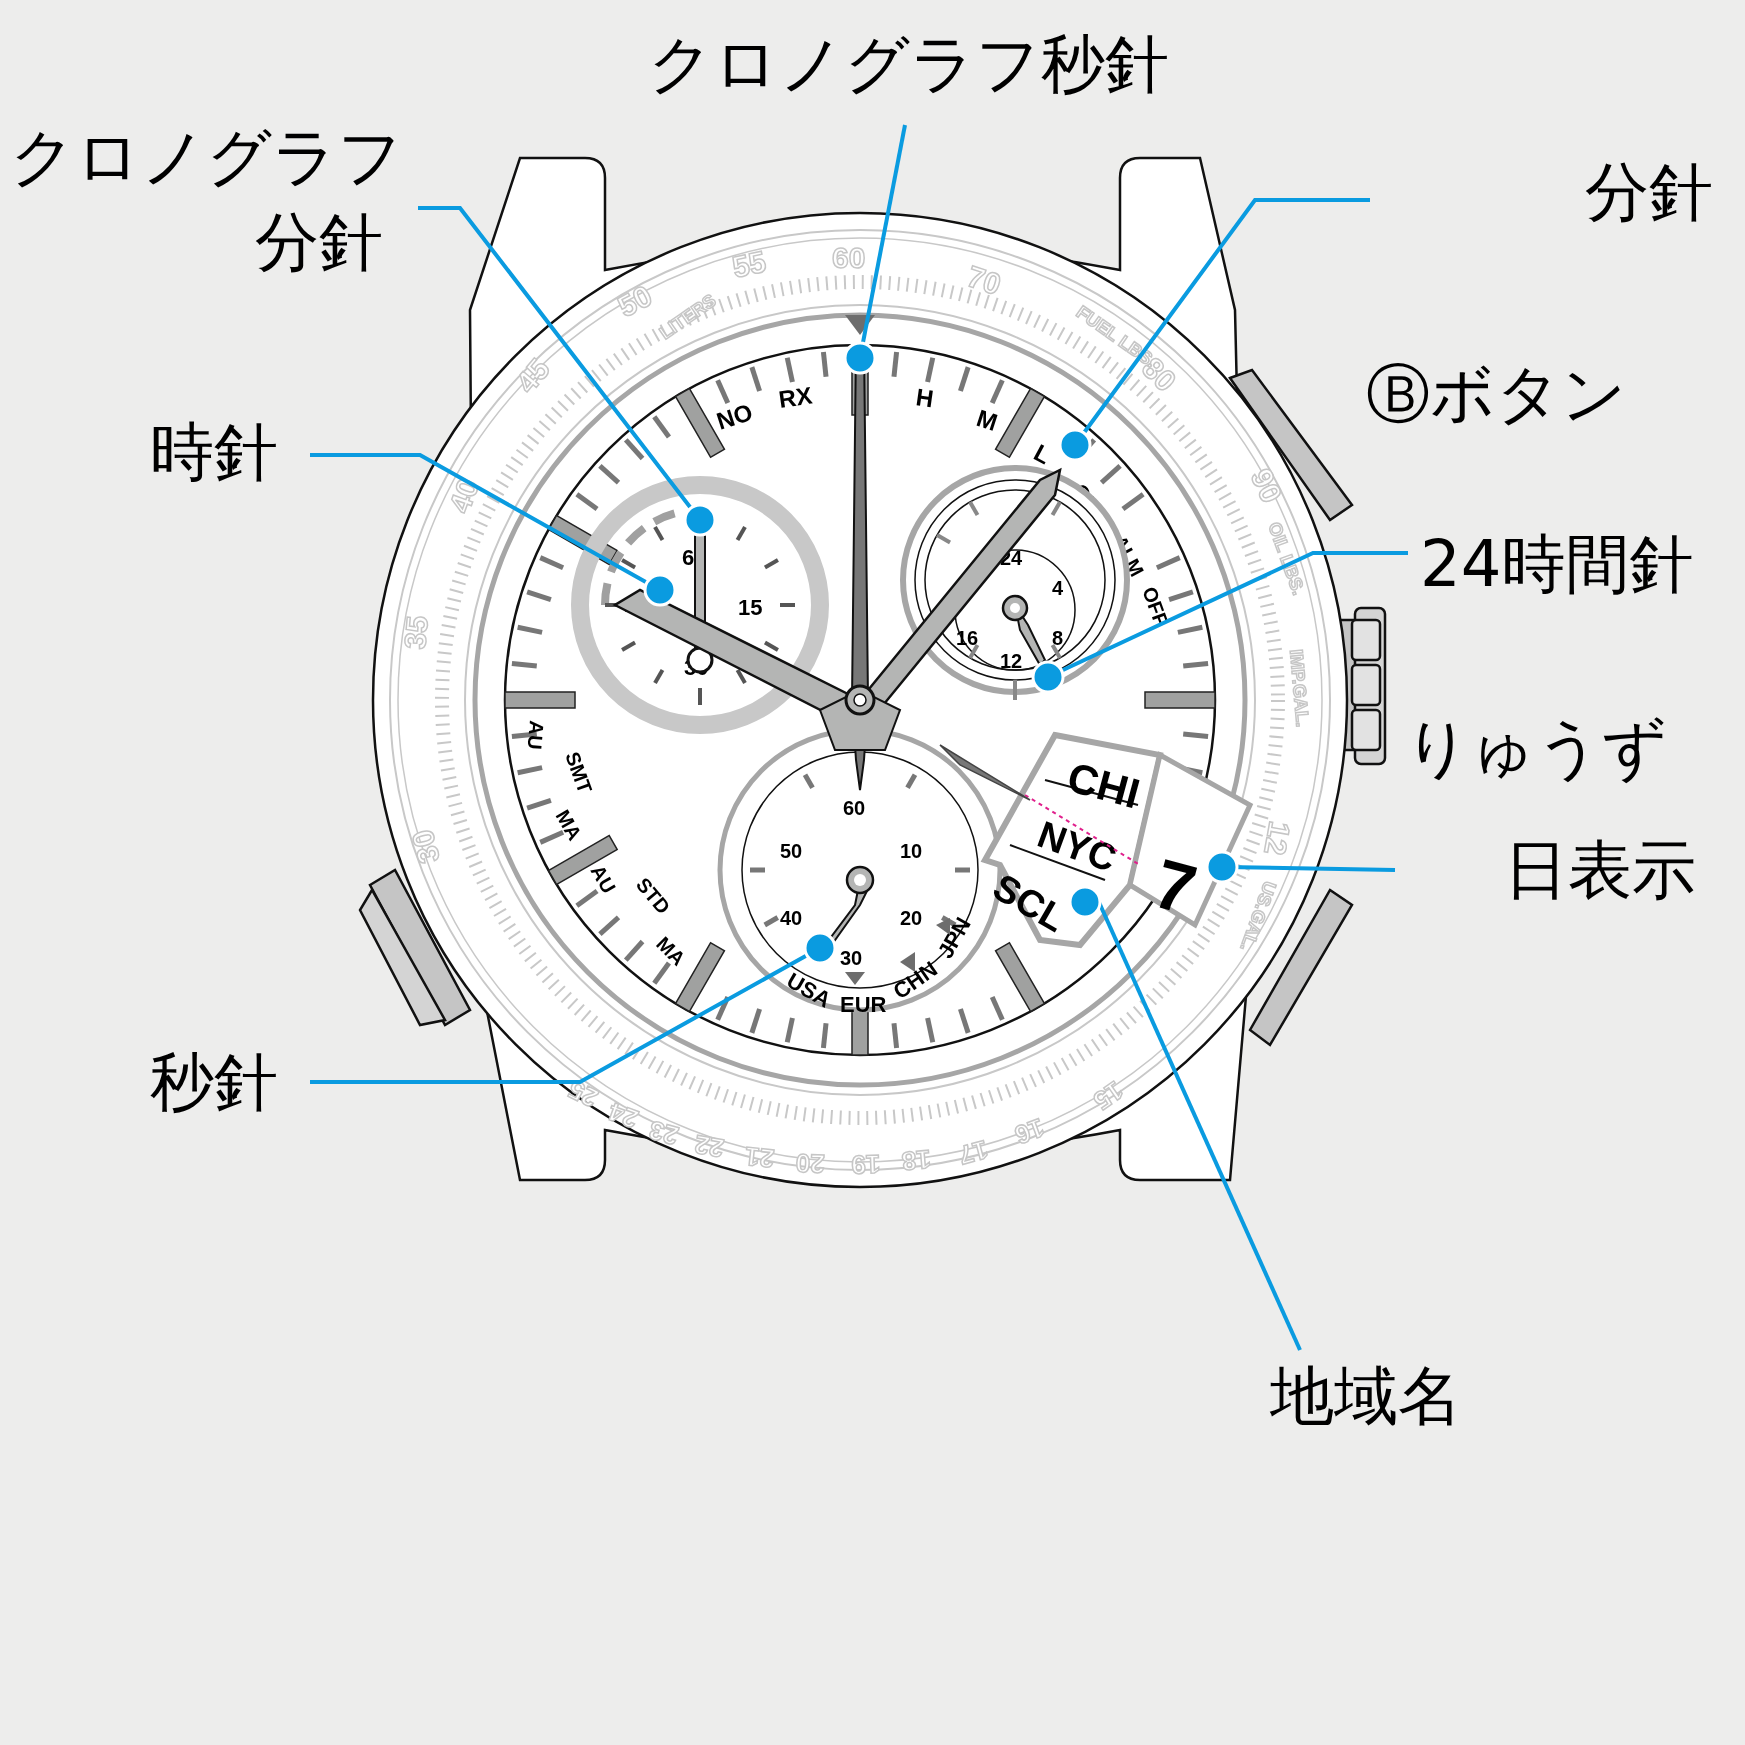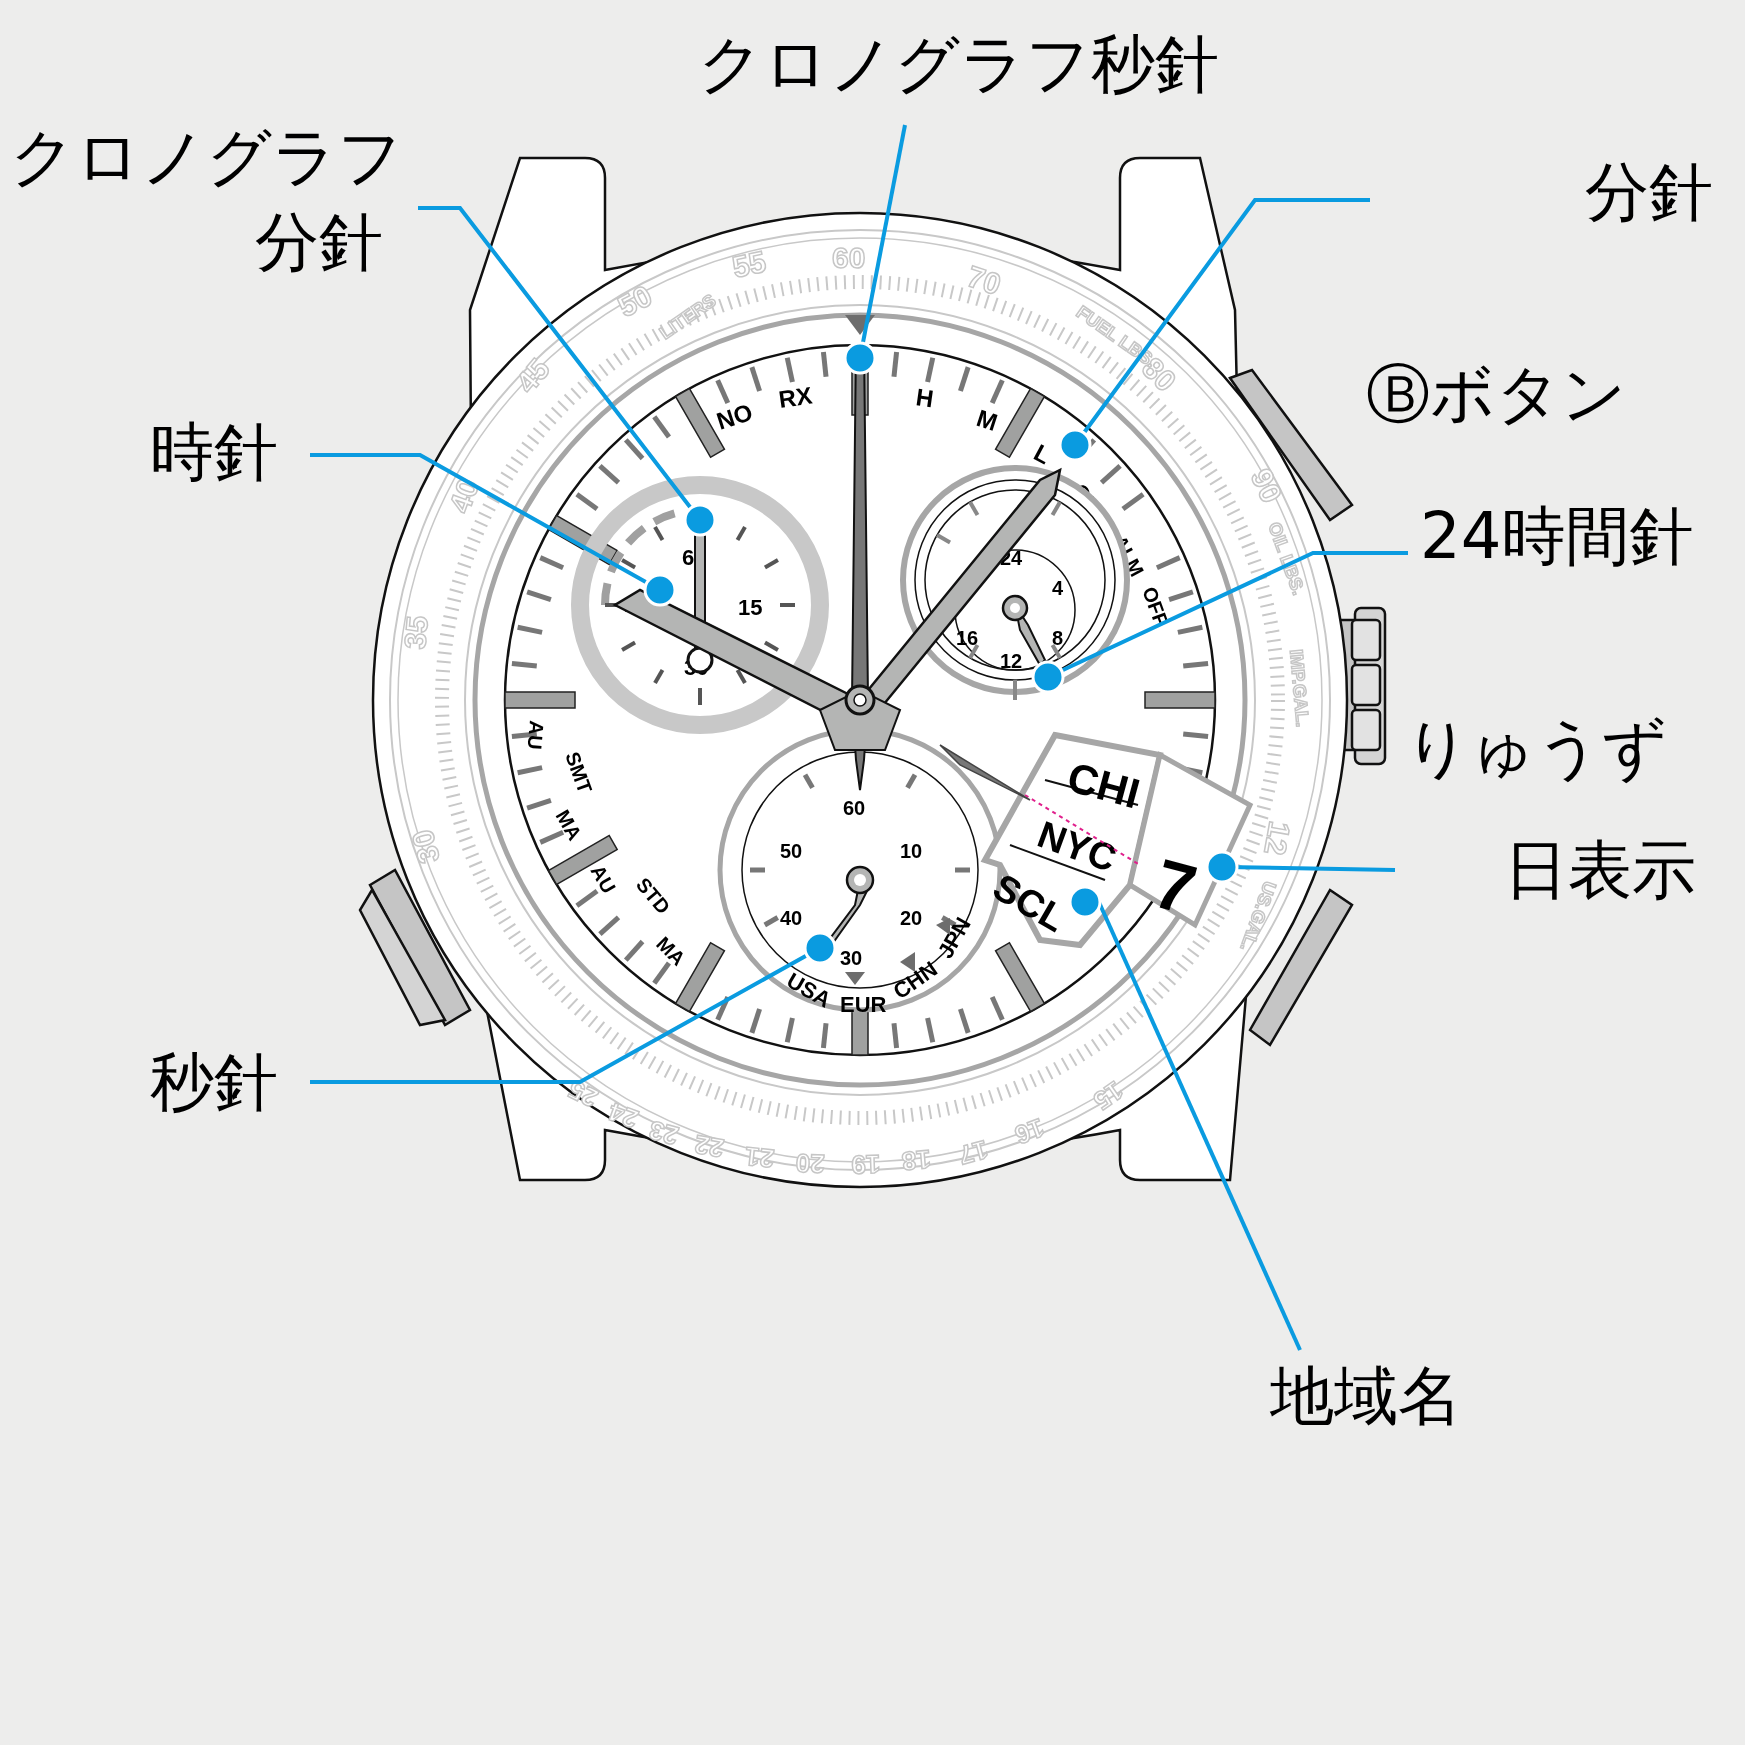--- a/index.html
+++ b/index.html
@@ -291,24 +291,24 @@
     <circle cx="1075" cy="445" r="15"></circle>
     <circle cx="660" cy="590" r="15"></circle>
     <circle cx="1048" cy="677" r="15"></circle>
     <circle cx="1222" cy="867" r="15"></circle>
     <circle cx="820" cy="948" r="15"></circle>
     <circle cx="1085" cy="902" r="15"></circle>
   </g>
 </svg>
 
 
-<div class="label" style="left:698px; top:32px;">クロノグラフ秒針</div>
+<div class="label" style="left:648px; top:32px;">クロノグラフ秒針</div>
 <div class="label" style="left:10px; top:125px;">クロノグラフ</div>
 <div class="label" style="left:255px; top:210px;">分針</div>
 <div class="label" style="left:1585px; top:160px;">分針</div>
 <div class="label" style="left:150px; top:420px;">時針</div>
 <div class="label" style="left:1330px; top:362px;margin-left:36px;">Ⓑボタン</div>
-<div class="label" style="left:1420px; top:504px;">24時間針</div>
+<div class="label" style="left:1420px; top:532px;">24時間針</div>
 <div class="label" style="left:1405px; top:668px;margin-top:48px;">りゅうず</div>
 <div class="label" style="left:1504px; top:838px;">日表示</div>
 <div class="label" style="left:150px; top:1050px;">秒針</div>
 <div class="label" style="left:1270px; top:1365px;font-family:Liberation Serif, serif;">地域名</div>
 </div>
 
 </body></html>

